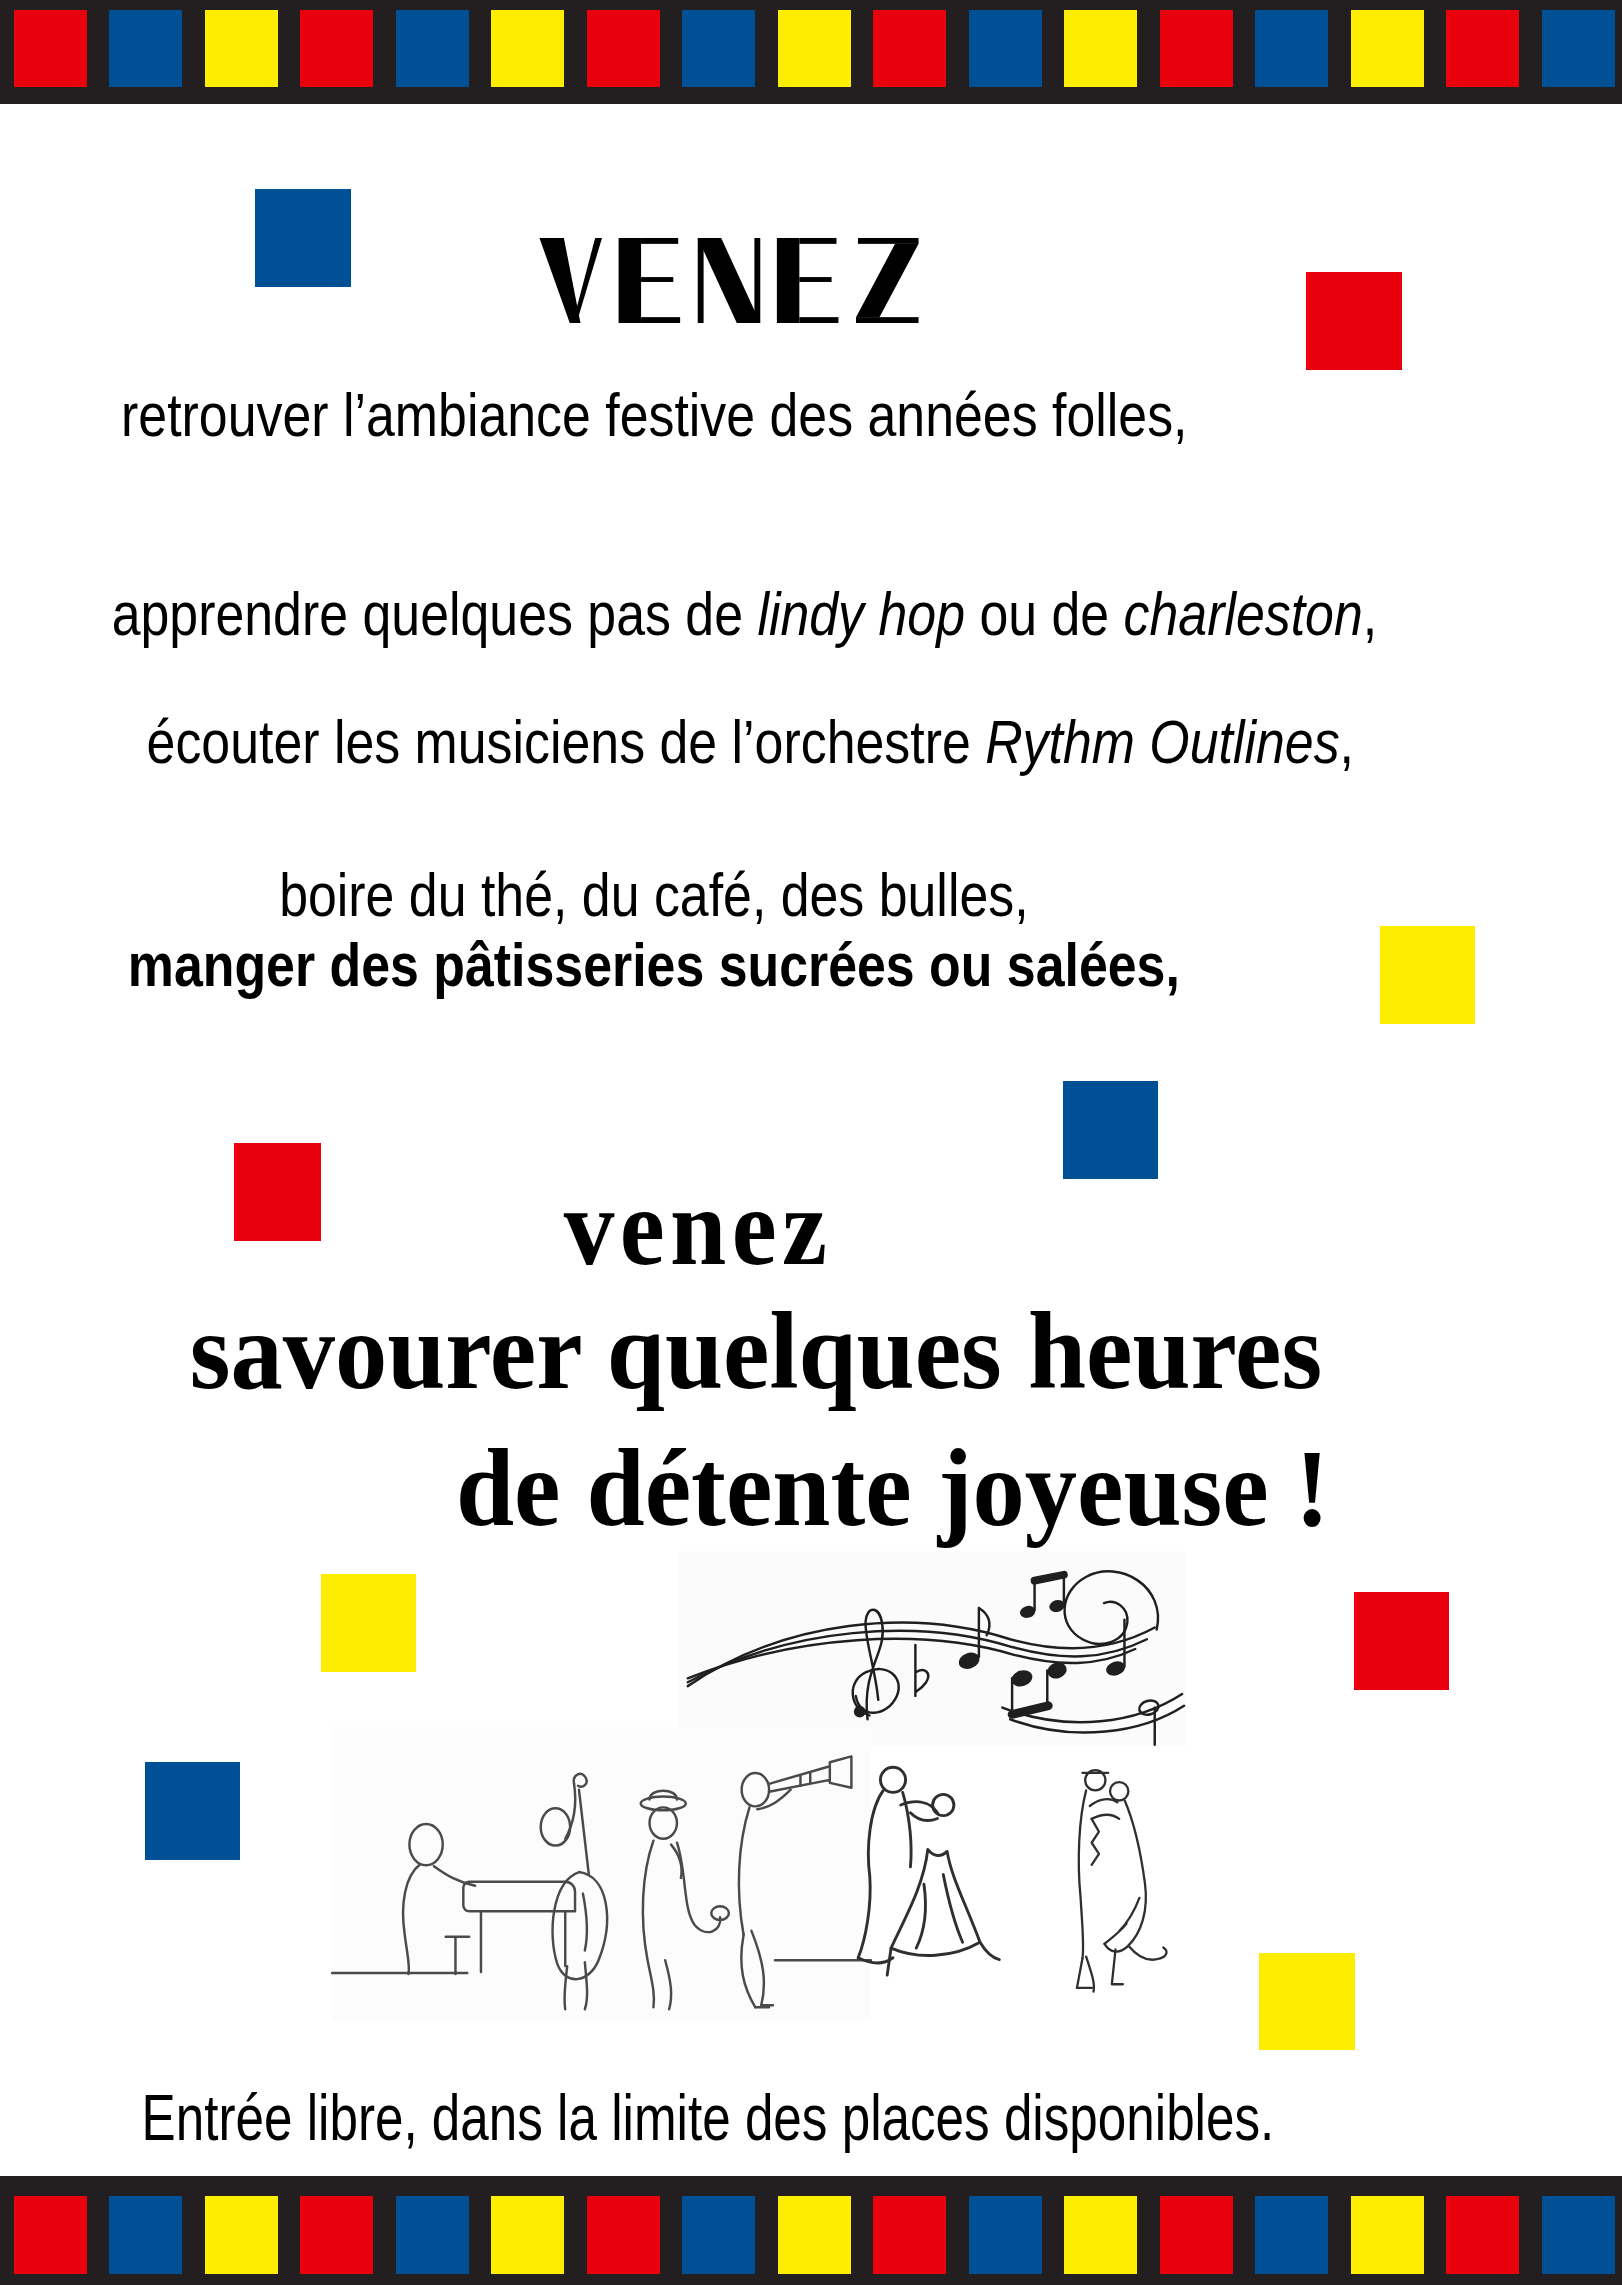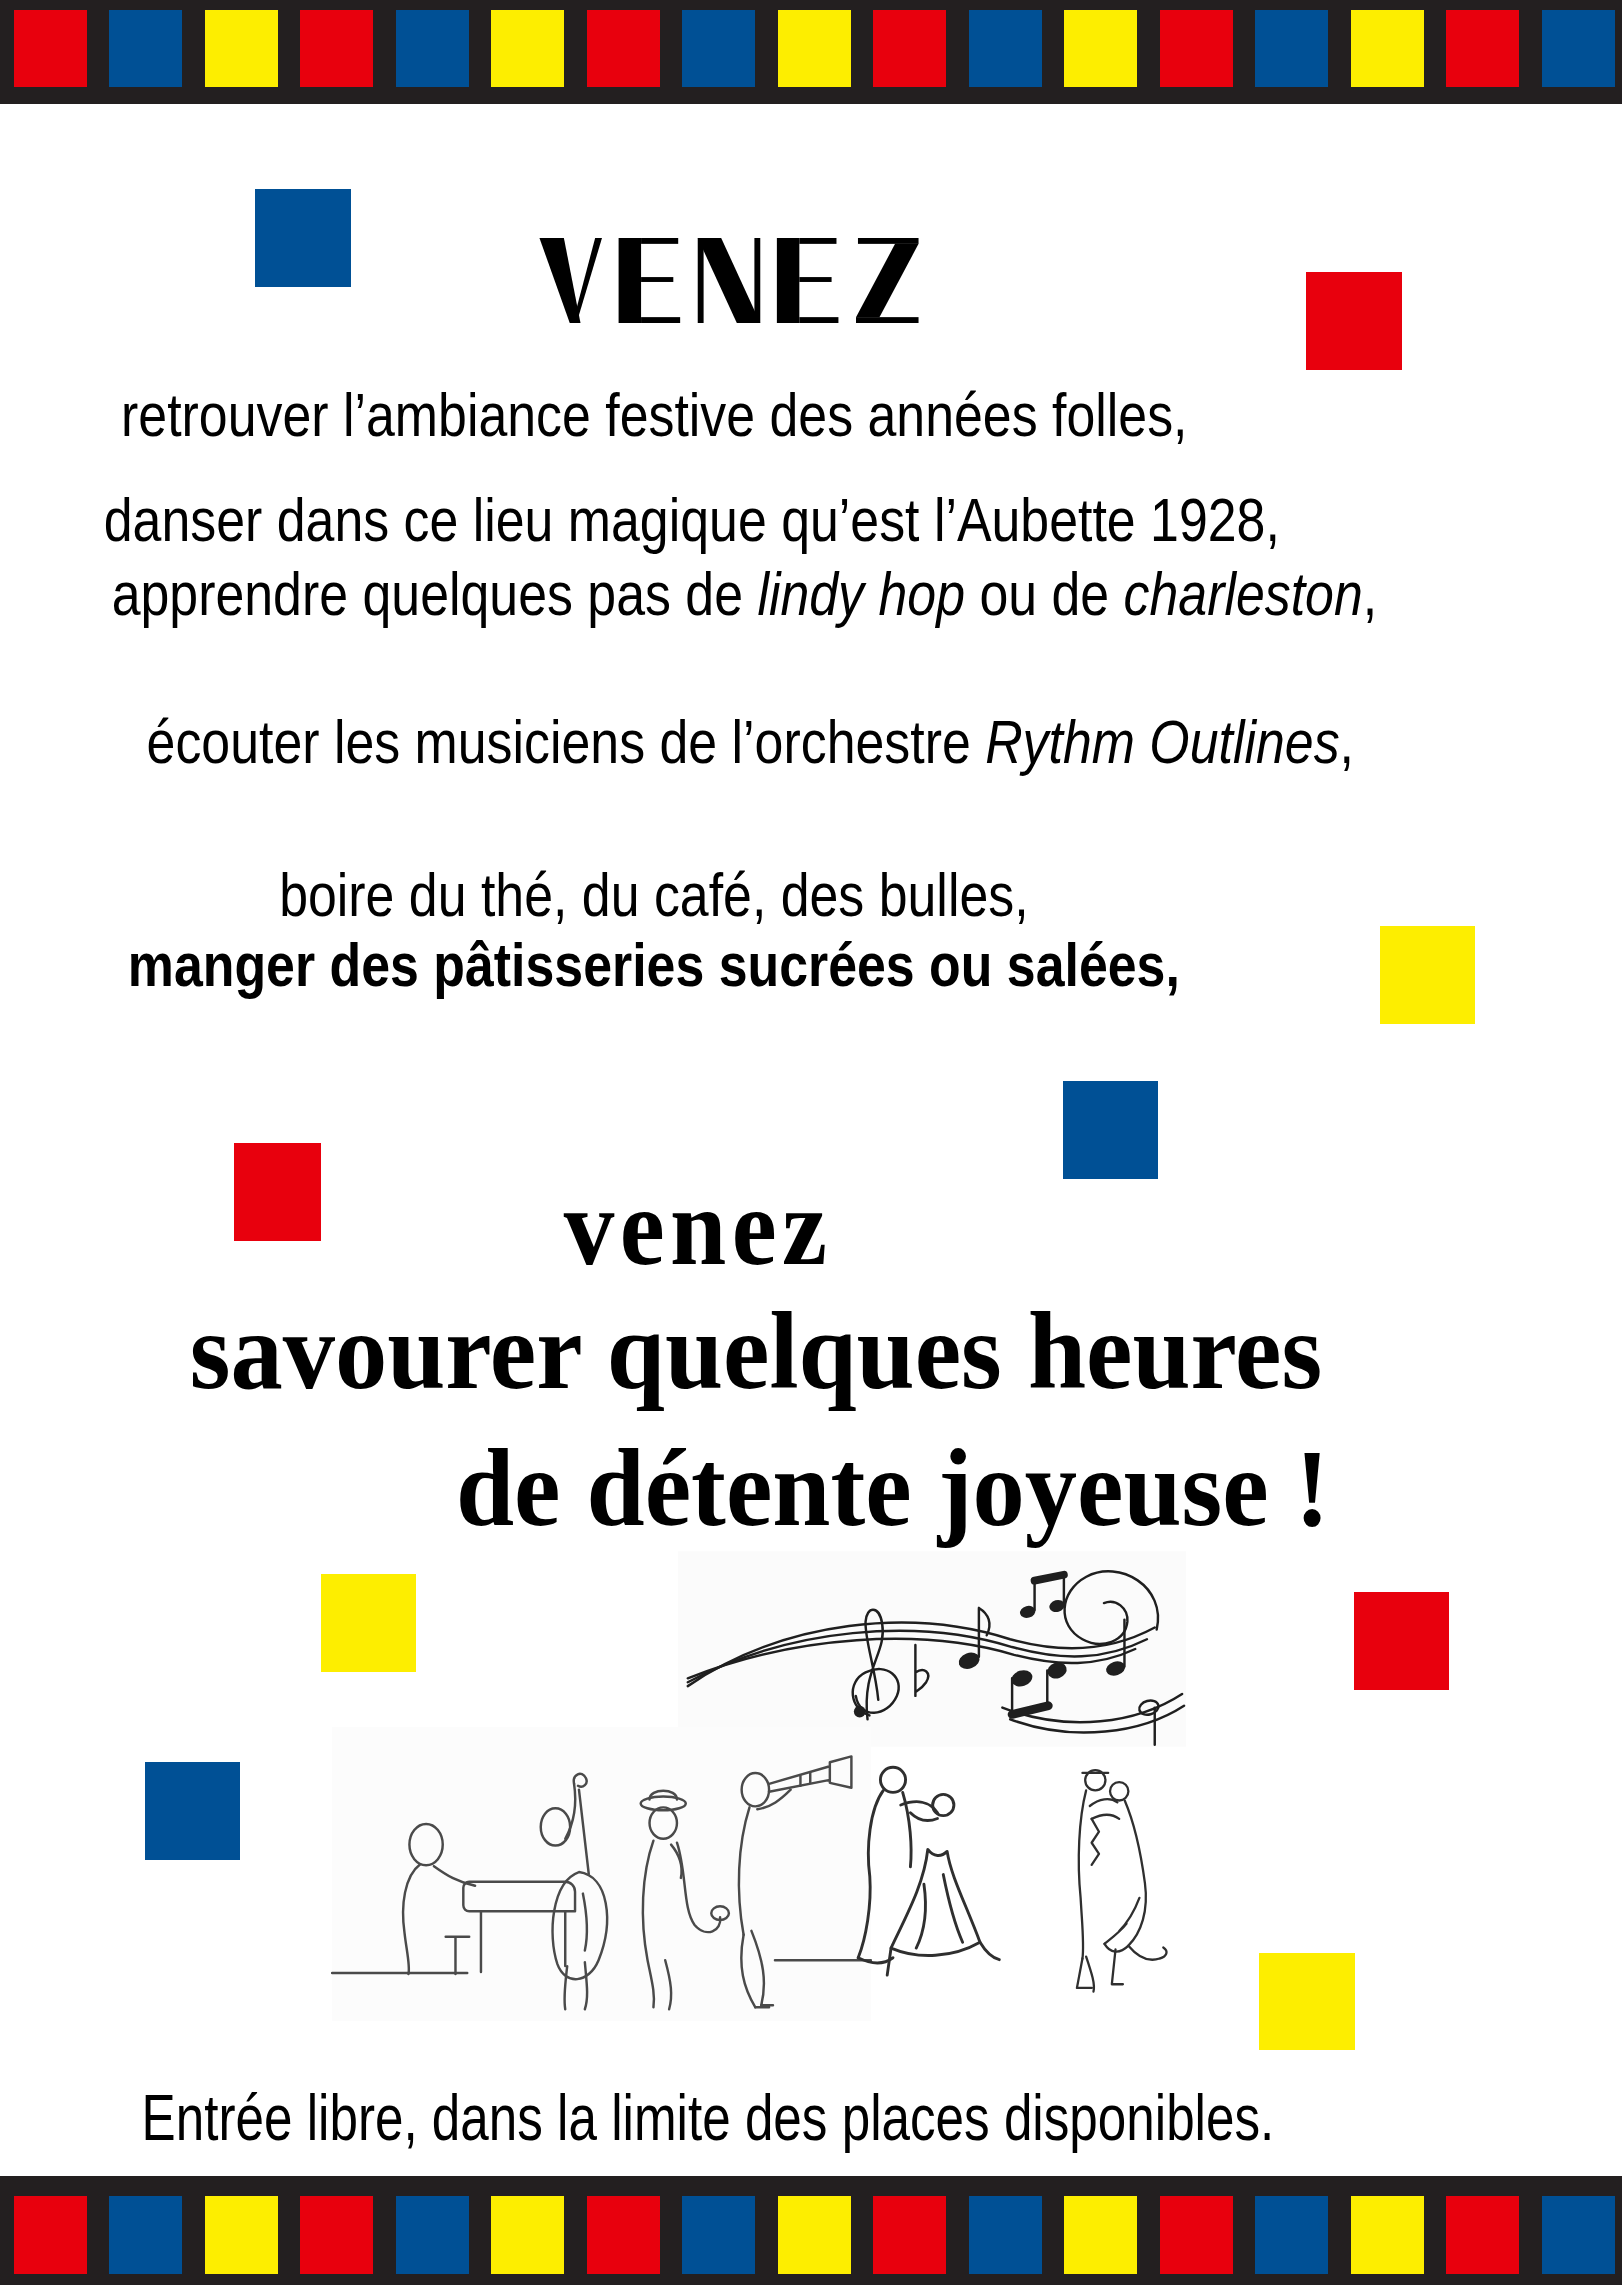--- a/index.html
+++ b/index.html
@@ -95,22 +95,21 @@
       </g>
       <g transform="translate(324,0)">
         <rect x="2" y="0" width="62" height="6"></rect>
           <polygon points="40,6 64,6 24,81 0,81"></polygon>
         <rect x="0" y="81" width="64" height="6"></rect>
       </g>
     </g>
   </svg>
 
   <div class="line intro" style="top:385px;"><span class="cond"><span>retrouver l’ambiance festive des années folles,</span></span></div>
-  <div class="line intro" style="top:490px;"><span class="cond"><span>danser dans ce lieu magique qu’est l’Aubette 1928,</span></span></div>
-  <div class="line intro" style="top:564px;"><span class="cond"><span>apprendre quelques pas de </span><span style="font-style: italic;">lindy hop</span><span> ou de </span><span style="font-style: italic;">charleston</span><span>,</span></span></div>
+  <div class="line intro" style="top:584px;"><span class="cond"><span>apprendre quelques pas de </span><span style="font-style: italic;">lindy hop</span><span> ou de </span><span style="font-style: italic;">charleston</span><span>,</span></span></div>
   <div class="line intro" style="top:712px;margin-left:40px;"><span class="cond"><span>écouter les musiciens de l’orchestre </span><span style="font-style: italic;">Rythm Outlines</span><span>,</span></span></div>
   <div class="line intro" style="top:865px;"><span class="cond"><span>boire du thé, du café, des bulles,</span></span></div>
   <div class="line intro" style="top:935px;font-weight:bold;"><span class="cond"><span>manger des pâtisseries sucrées ou salées,</span></span></div>
 
 
   <div class="line emph emph1" style="top:1172px;"><span class="cond">venez</span></div>
   <div class="line emph emph2" style="top:1296px;"><span class="cond">savourer quelques heures</span></div>
   <div class="line emph emph3" style="top:1433px;"><span class="cond">de détente joyeuse !</span></div>
 
   <svg class="illus" style="left:678px;top:1551px;" width="508" height="196" viewBox="0 0 520 200">

